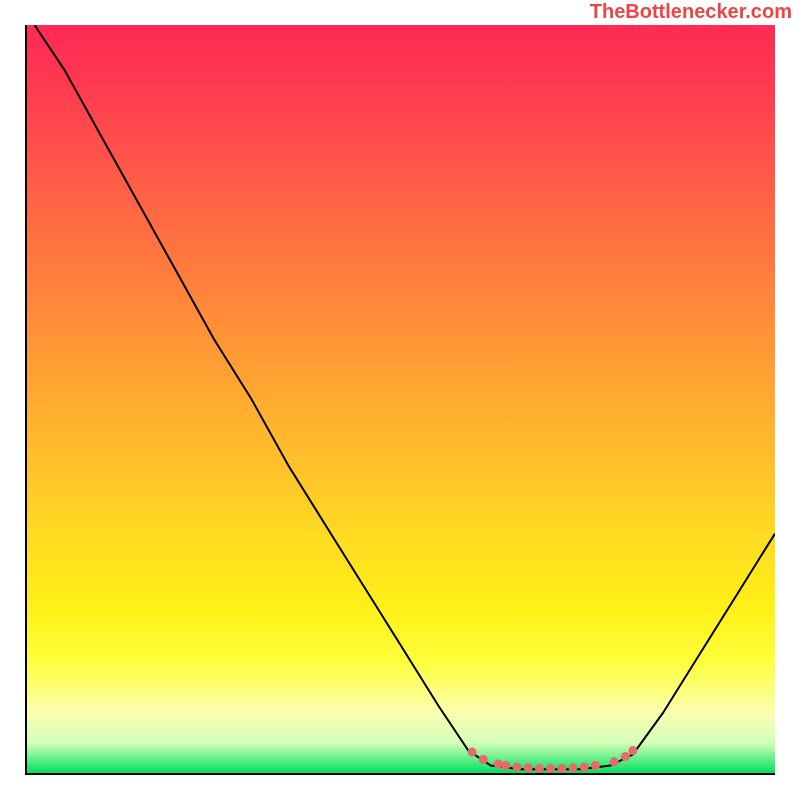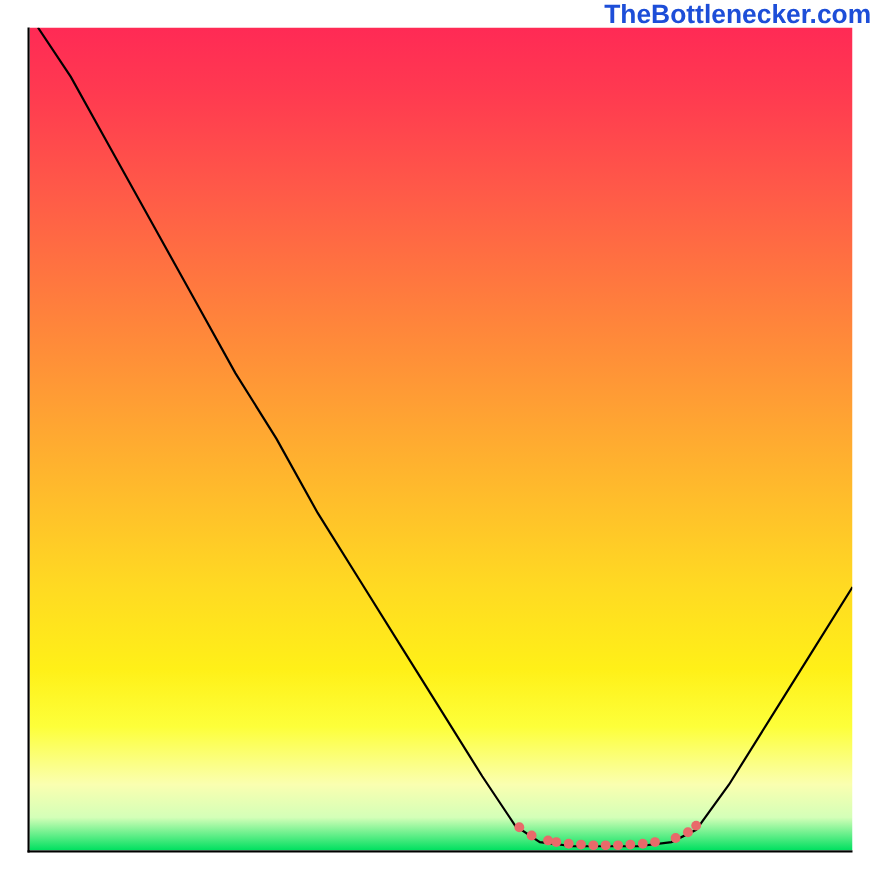--- a/index.html
+++ b/index.html
@@ -7,23 +7,23 @@
     width: 800px;
     height: 800px;
     background: #ffffff;
     position: relative;
     font-family: Arial, sans-serif;
   }
   .watermark {
     position: absolute;
     top: 0px;
     right: 8px;
-    font-size: 24px;
+    font-size: 20px;
     font-weight: bold;
-    color: #1d4ed8;
+    color: #ef4444;
     z-index: 10;
   }
   .plot-area {
     position: absolute;
     left: 25px;
     top: 25px;
     width: 750px;
     height: 750px;
     border: 2px solid #000;
     border-top: none;

